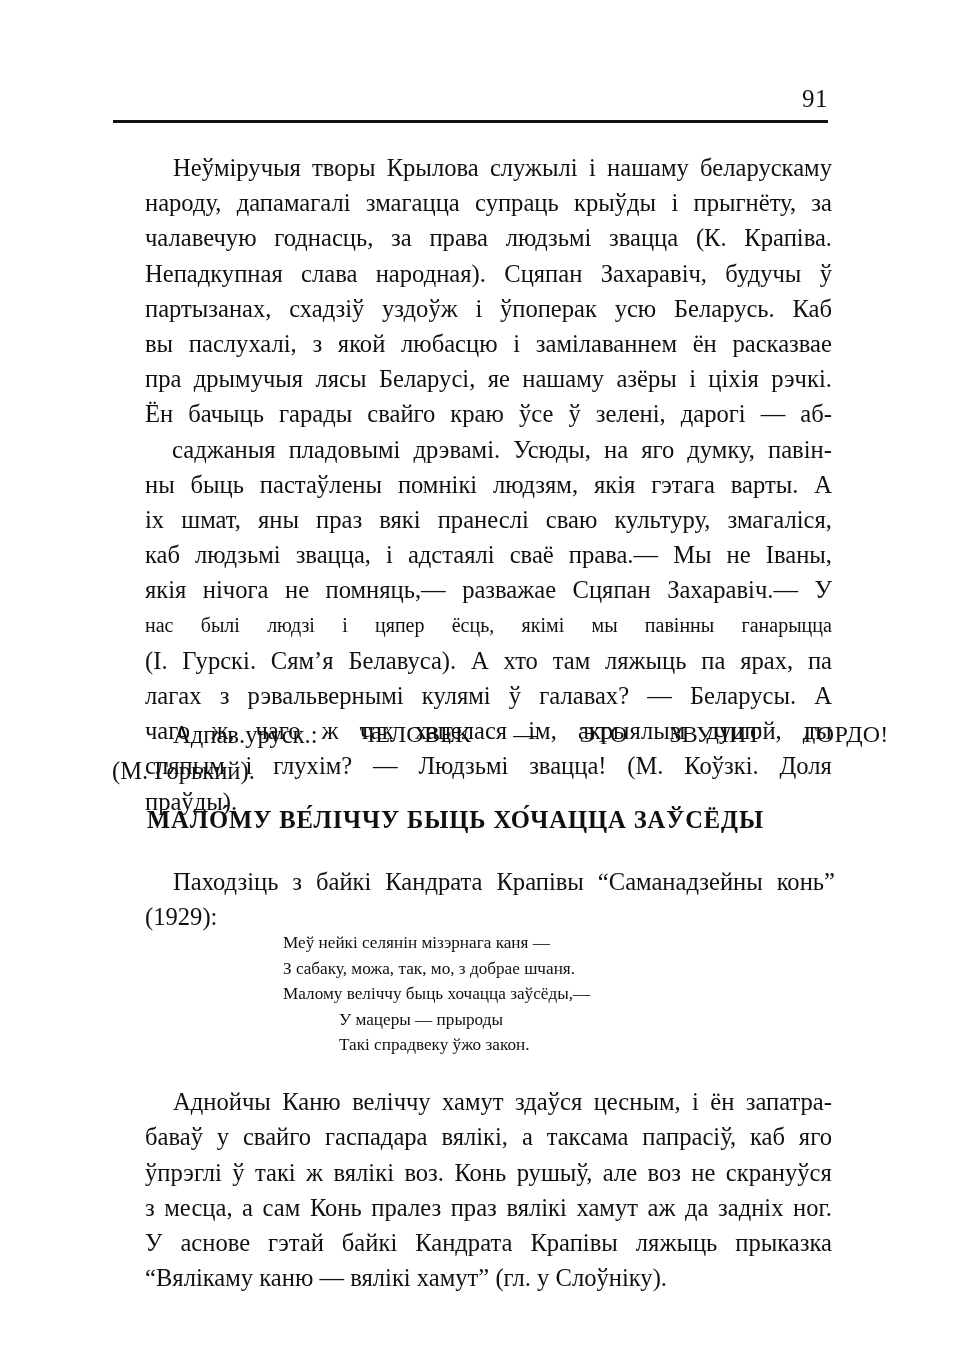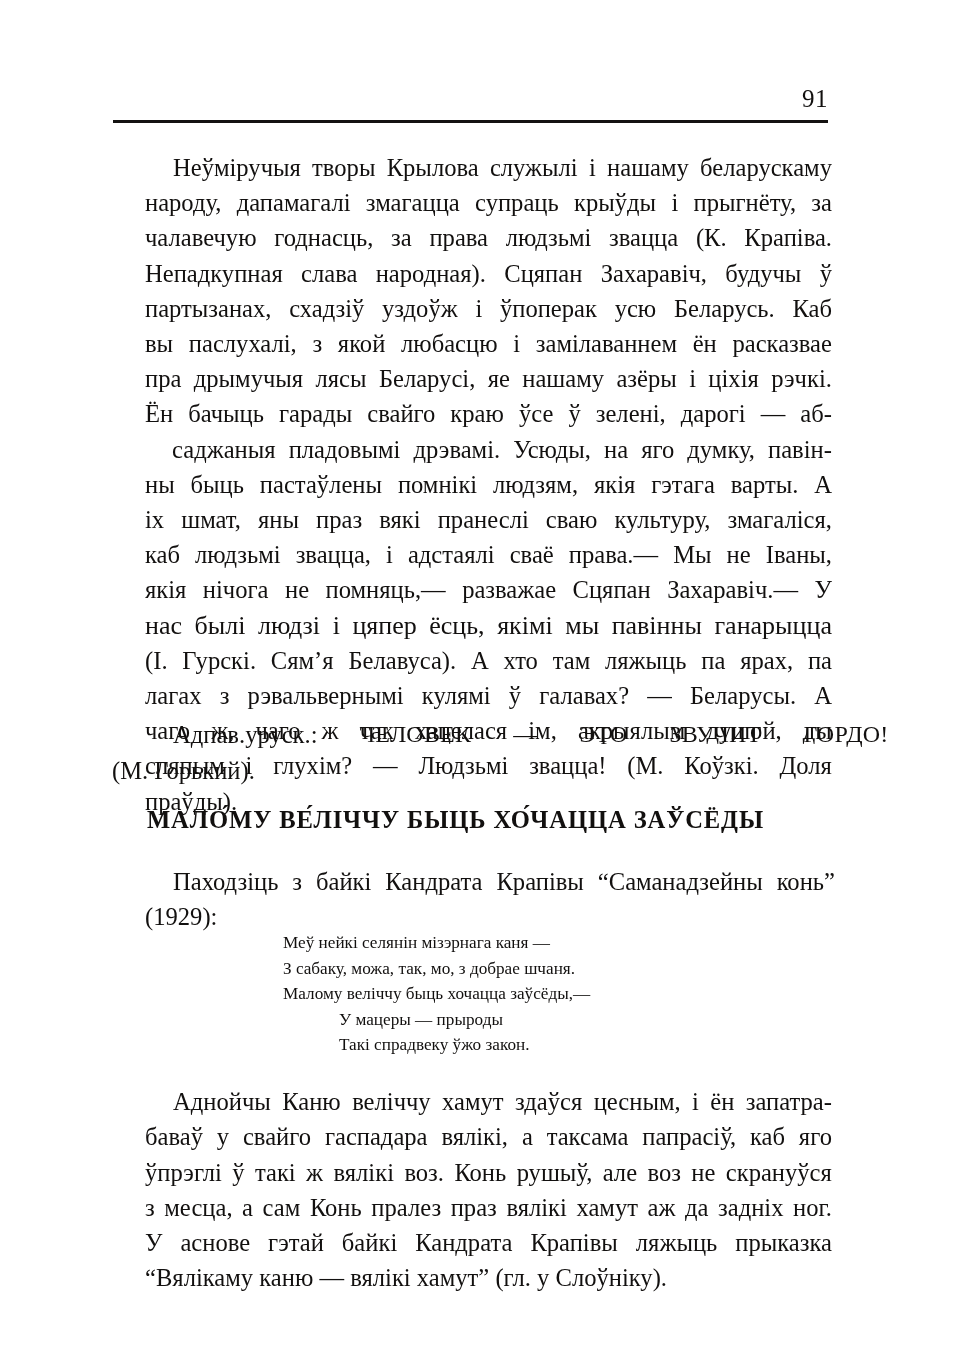--- a/index.html
+++ b/index.html
@@ -287,21 +287,21 @@
         <div class="just-line" style="font-size: 24.6px; line-height: 35.2px;">
           <span>якія</span>
           <span>нічога</span>
           <span>не</span>
           <span>помняць,—</span>
           <span>разважае</span>
           <span>Сцяпан</span>
           <span>Захаравіч.—</span>
           <span>У</span>
         </div>
-        <div class="just-line" style="font-size: 26px; line-height: 35.2px;">
+        <div class="just-line" style="font-size: 20px; line-height: 35.2px;">
           <span>нас</span>
           <span>былі</span>
           <span>людзі</span>
           <span>і</span>
           <span>цяпер</span>
           <span>ёсць,</span>
           <span>якімі</span>
           <span>мы</span>
           <span>павінны</span>
           <span>ганарыцца</span>

